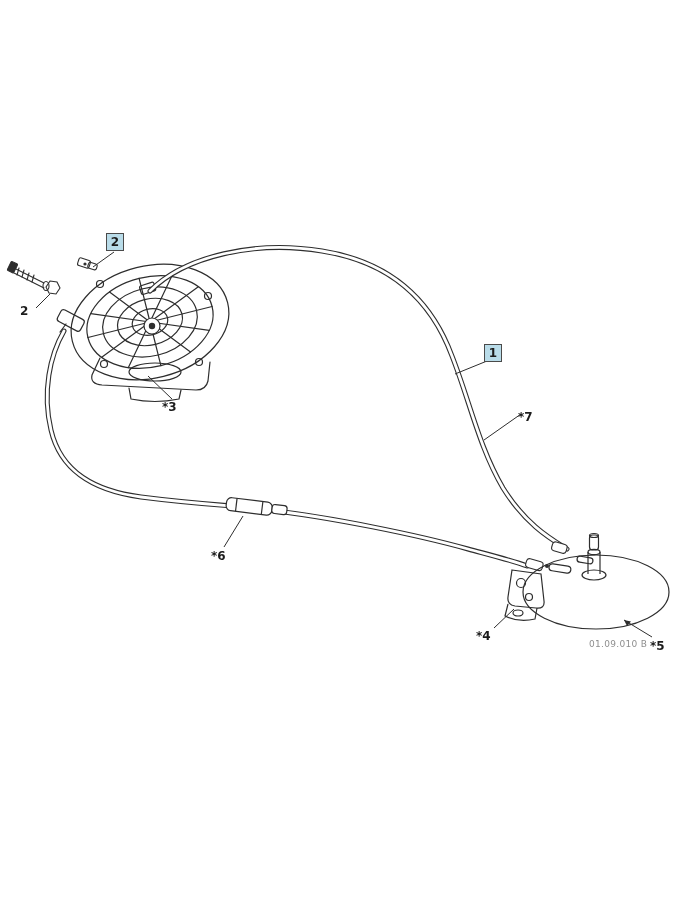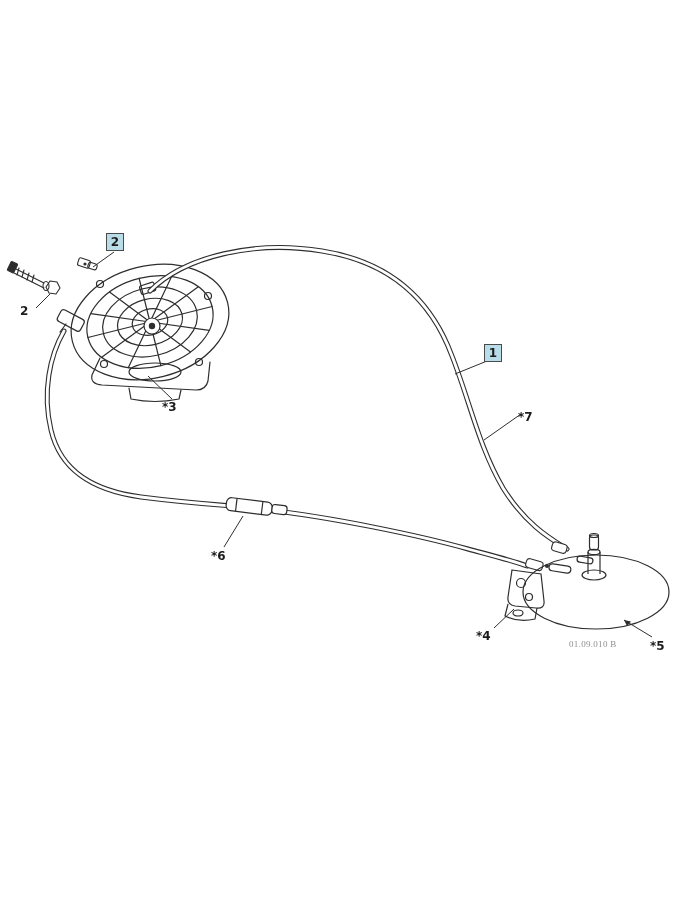--- a/index.html
+++ b/index.html
@@ -200,15 +200,15 @@
   </div>
 
   <div class="callout" style="left:211px; top:550px;">
     <span>*6</span>
   </div>
 
   <div class="callout" style="left:518px; top:411px;">
     <span>*7</span>
   </div>
 
-  <div class="diagram-code" style="left:569px; top:639px;font-family:Liberation Serif, serif;">01.09.010 B</div>
+  <div class="diagram-code" style="left:589px; top:639px;">01.09.010 B</div>
 
 </div>
 
 </body></html>

